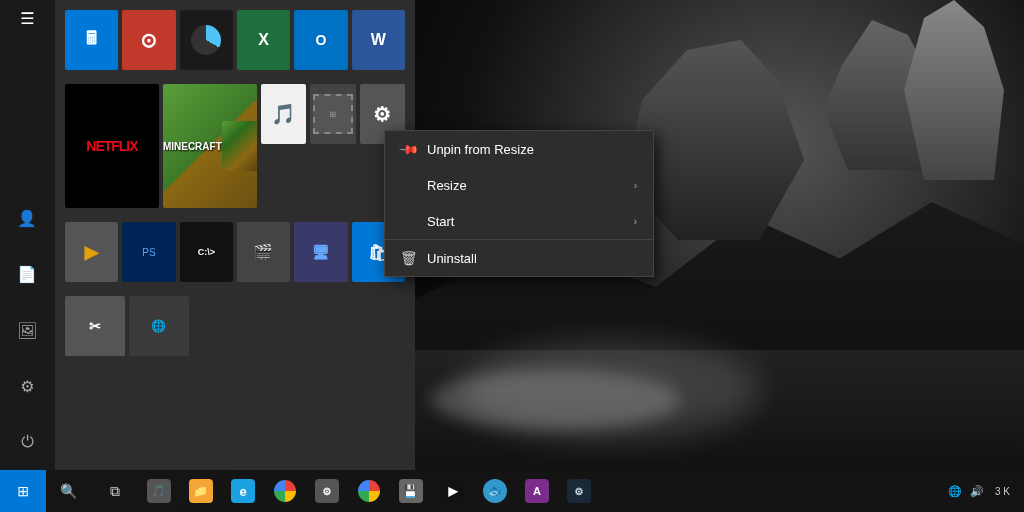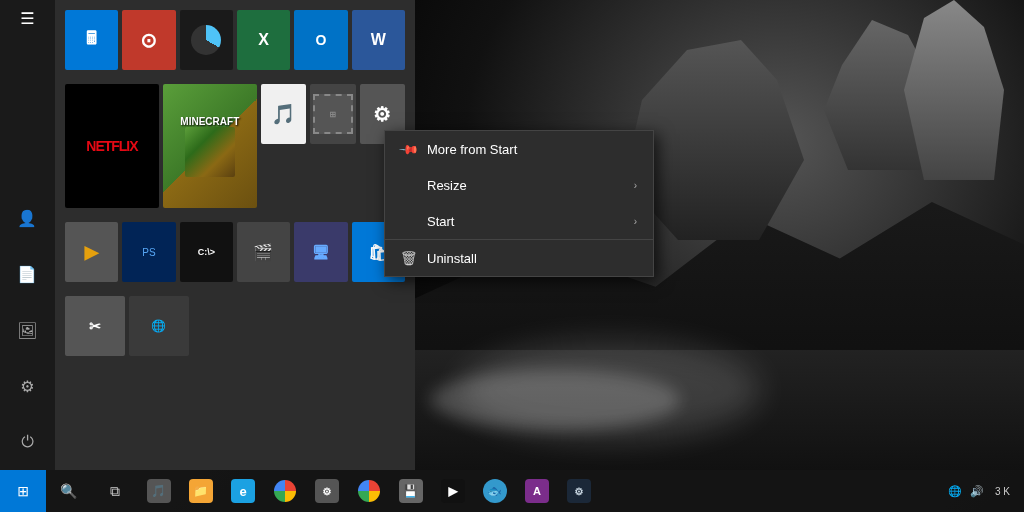--- a/index.html
+++ b/index.html
@@ -361,21 +361,21 @@
         <span class="word-icon">W</span>
       </div>
     </div>
 
     <div class="section-spacer"></div>
 
     <div class="tiles-row">
       <div class="tile tile-lg tile-netflix">
         <span class="netflix-text">NETFLIX</span>
       </div>
-      <div class="tile tile-lg minecraft-tile" style="flex-direction: column; gap:0;">
+      <div class="tile tile-lg minecraft-tile" style="flex-direction: row; gap:0;">
         <div style="color:#fff; font-size:10px; font-weight:bold; text-shadow:1px 1px 2px #000;">MINECRAFT</div>
         <div style="width:50px; height:50px; background: linear-gradient(135deg, #5c9e3a, #2d6b1a, #8b6914, #5a4010); border-radius: 2px;"></div>
       </div>
       <div class="tile tile-sm tile-itunes">
         <span style="font-size:20px;">🎵</span>
       </div>
       <div class="tile tile-sm tile-placeholder" style="position:relative;">
         <div style="width:40px; height:40px; background: #555; border: 2px dashed #888; display:flex; align-items:center; justify-content:center;">
           <span style="color:#888; font-size:8px;">⊞</span>
         </div>
@@ -421,21 +421,21 @@
 
   </div>
 </div>
 
 <div id="context-menu">
   <div class="ctx-item">
     <div class="ctx-item-left">
       <div class="ctx-icon">
         <span class="pin-icon">📌</span>
       </div>
-      <span>More from Start</span>
+      <span>Unpin from Resize</span>
     </div>
   </div>
   <div class="ctx-item">
     <div class="ctx-item-left">
       <div class="ctx-icon"></div>
       <span>Resize</span>
     </div>
     <span class="ctx-arrow">›</span>
   </div>
   <div class="ctx-item">

